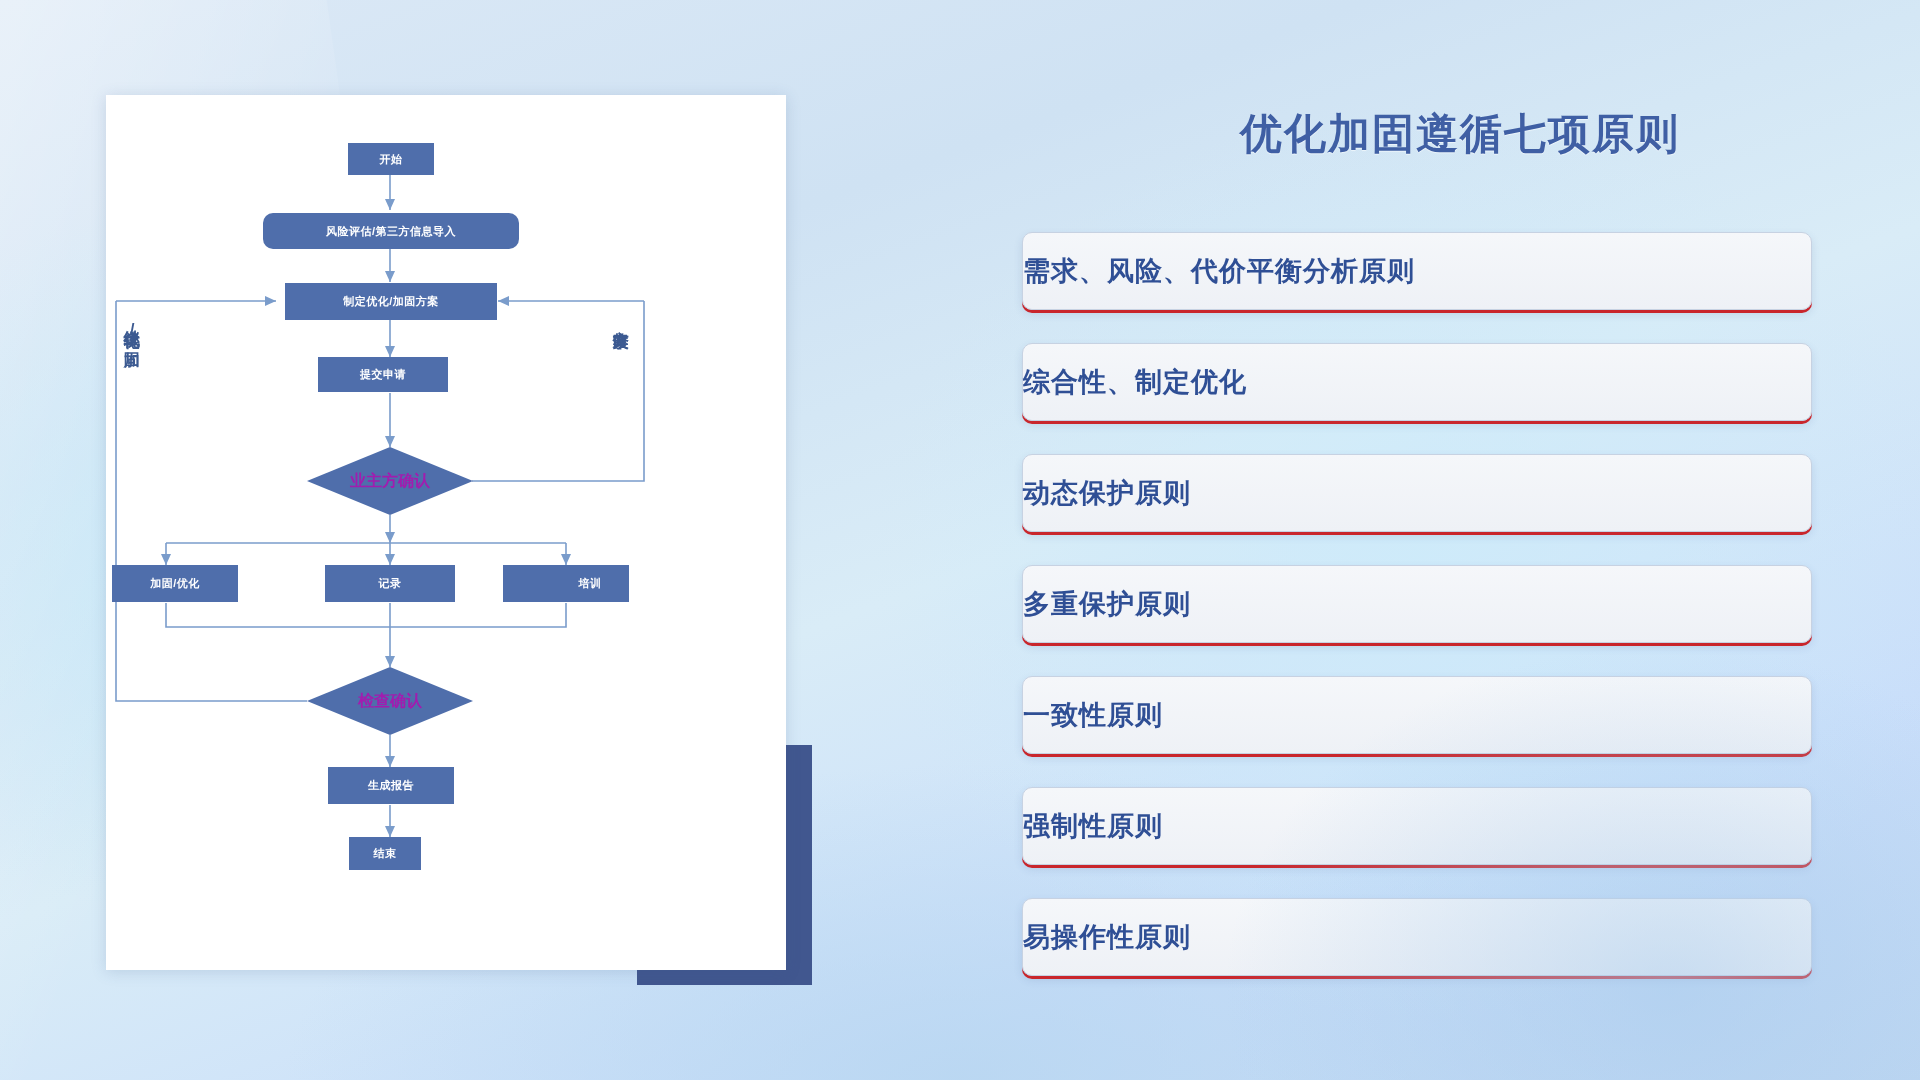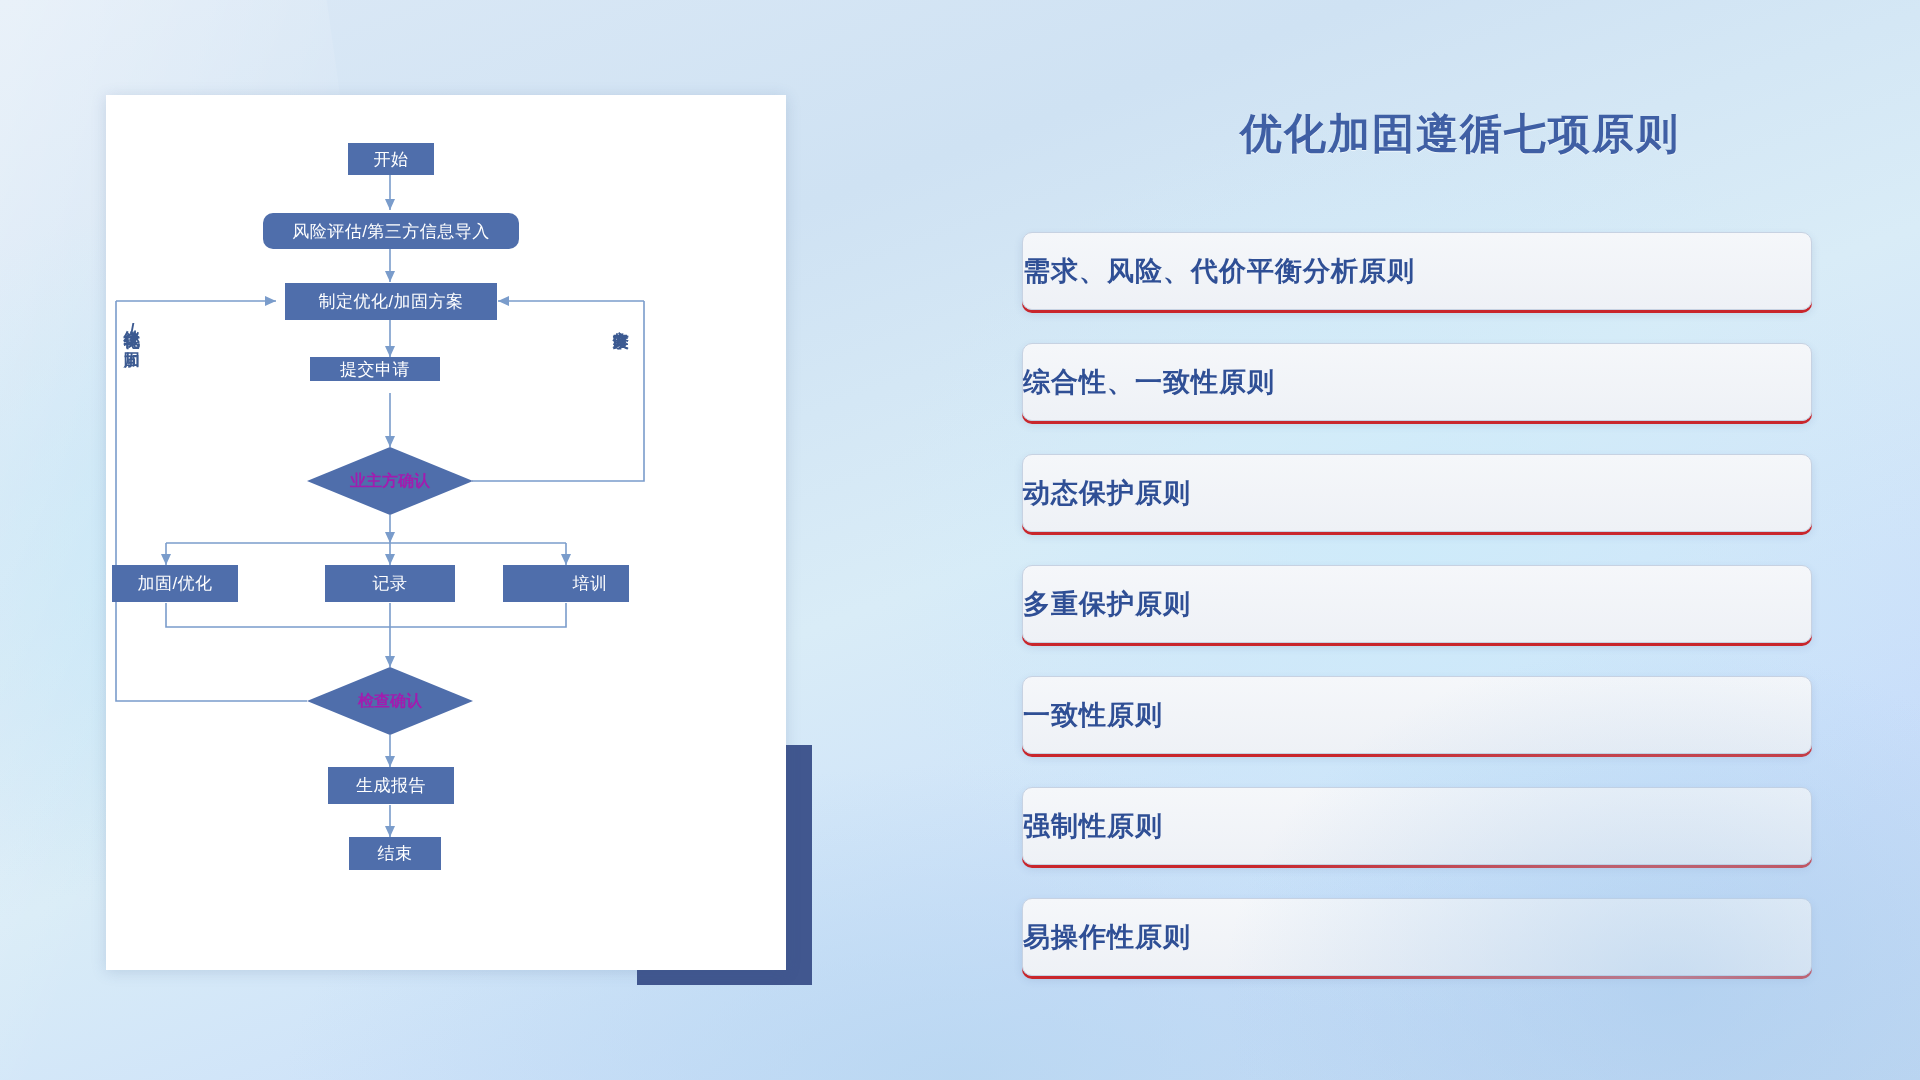--- a/index.html
+++ b/index.html
@@ -70,22 +70,22 @@
     top: 0;
   }
   .node {
     position: absolute;
     box-sizing: border-box;
     display: flex;
     align-items: center;
     justify-content: center;
     color: #ffffff;
     background: #4f6eab;
-    font-size: 17px;
-    font-weight: 400;
+    font-size: 11px;
+    font-weight: 700;
     letter-spacing: 0.5px;
     white-space: nowrap;
   }
   .diamond-wrap {
     position: absolute;
     display: flex;
     align-items: center;
     justify-content: center;
   }
   .diamond-shape {
@@ -222,21 +222,21 @@
     </div>
 
     <div class="node" style="left:157px; top:118px; width:256px; height:36px;border-radius:10px;">
       <span>风险评估/第三方信息导入</span>
     </div>
 
     <div class="node" style="left:179px; top:188px; width:212px; height:37px;">
       <span>制定优化/加固方案</span>
     </div>
 
-    <div class="node" style="left:204px; top:262px; width:130px; height:24px;text-align:right;">
+    <div class="node" style="left:212px; top:262px; width:130px; height:35px;text-align:right;">
       <span>提交申请</span>
     </div>
 
     <div class="diamond-wrap" style="left:201px; top:352px; width:166px; height:68px;">
       <div class="diamond-shape"></div>
       <span class="diamond-label">业主方确认</span>
     </div>
 
     <div class="node" style="left:6px; top:470px; width:126px; height:37px;">
       <span>加固/优化</span>
@@ -252,40 +252,40 @@
 
     <div class="diamond-wrap" style="left:201px; top:572px; width:166px; height:68px;">
       <div class="diamond-shape"></div>
       <span class="diamond-label">检查确认</span>
     </div>
 
     <div class="node" style="left:222px; top:672px; width:126px; height:37px;">
       <span>生成报告</span>
     </div>
 
-    <div class="node" style="left:243px; top:742px; width:92px; height:33px;">
+    <div class="node" style="left:243px; top:742px; width:72px; height:33px;">
       <span>结束</span>
     </div>
 
     <div class="vlabel" style="left:17px; top:222px;">继续优化/加固</div>
 
     <div class="vlabel" style="left:506px; top:222px;">方案修改</div>
 
   </div>
 
   <div class="right-title">优化加固遵循七项原则</div>
 
   <div class="principles">
 
     <div class="principle">
       <span class="ptext">需求、风险、代价平衡分析原则</span>
     </div>
 
     <div class="principle">
-      <span class="ptext">综合性、一致性原则</span>
+      <span class="ptext">综合性、制定优化</span>
     </div>
 
     <div class="principle">
       <span class="ptext">动态保护原则</span>
     </div>
 
     <div class="principle">
       <span class="ptext">多重保护原则</span>
     </div>
 

